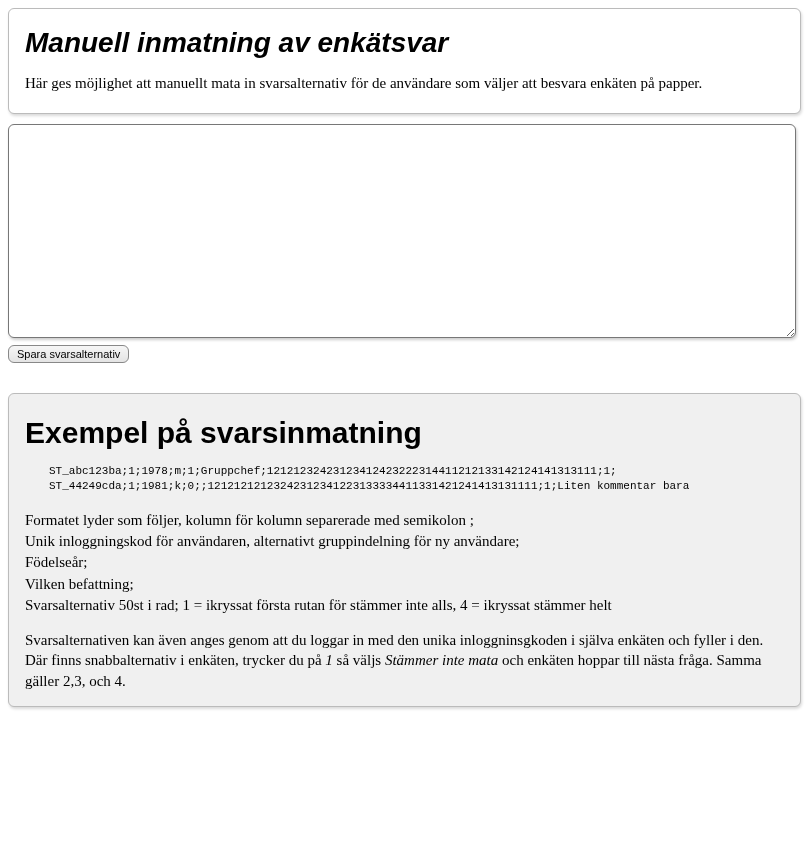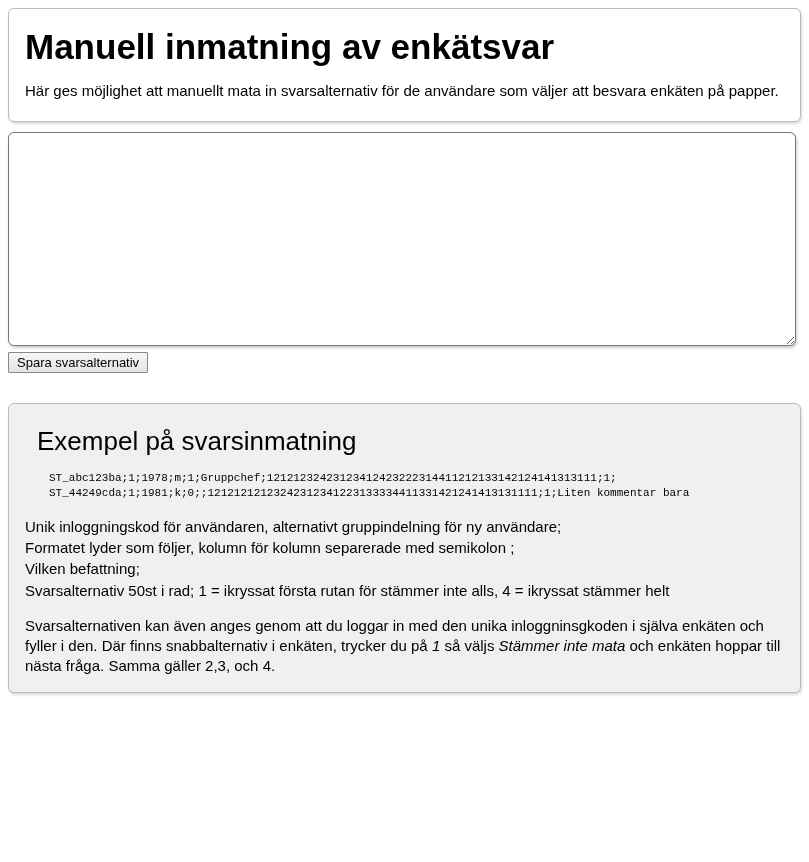--- a/index.html
+++ b/index.html
@@ -17,53 +17,55 @@
       border-radius: 6px;
       padding: 14px 16px;
       margin-bottom: 10px;
       box-shadow: 1px 2px 3px rgba(0,0,0,0.15);
       background: #ffffff;
     }
     .panel-grey {
       background: #f0f0f0;
     }
     h1 {
-      font-size: 35px;
+      font-size: 28px;
       font-weight: bold;
       margin: 4px 0 14px 0;
+      font-style: italic;
     }
     h2 {
-      font-size: 26px;
-      font-weight: normal;
-      margin: 8px 0 14px 12px;
+      font-size: 30px;
+      font-weight: bold;
+      margin: 8px 0 14px 0;
     }
     p {
       font-size: 15px;
       margin: 0 0 6px 0;
       line-height: 1.35;
+      font-family: Liberation Serif, serif;
     }
     textarea {
       display: block;
       width: 788px;
       height: 214px;
       border: 1px solid #777;
       border-radius: 6px;
       box-shadow: 1px 2px 3px rgba(0,0,0,0.2);
       padding: 4px;
       font-family: monospace;
       font-size: 13px;
       resize: both;
       outline: none;
       margin-bottom: 6px;
     }
     button {
-      font-size: 13px;
+      font-size: 11px;
       padding: 2px 8px;
       border: 1px solid #888;
-      border-radius: 1px;
+      border-radius: 6px;
       background: linear-gradient(#f6f6f6, #e4e4e4);
       cursor: pointer;
     }
     .code-block {
       font-family: "Courier New", monospace;
       font-size: 11px;
       white-space: pre;
       margin: 8px 0 16px 24px;
       line-height: 1.35;
     }
@@ -97,22 +99,23 @@
 <button>Spara svarsalternativ</button>
 
 <div class="example-panel-wrapper">
   <div class="panel panel-grey">
     <h2>Exempel på svarsinmatning</h2>
 
     <div class="code-block"><span>ST_abc123ba;1;1978;m;1;Gruppchef;12121232423123412423222314411212133142124141313111;1;</span>
 <span>ST_44249cda;1;1981;k;0;;12121212123242312341223133334411331421241413131111;1;Liten kommentar bara</span></div>
 
     <div class="desc">
+      <p>Formatet lyder som följer, kolumn för kolumn separerade med semikolon ;</p>
       <p>Unik inloggningskod för användaren, alternativt gruppindelning för ny användare;</p>
-      <p>Formatet lyder som följer, kolumn för kolumn separerade med semikolon ;</p>
+      <p>Födelseår;</p>
       <p>Vilken befattning;</p>
       <p>Svarsalternativ 50st i rad; 1 = ikryssat första rutan för stämmer inte alls, 4 = ikryssat stämmer helt</p>
       <div class="gap"></div>
       <p><span>Svarsalternativen kan även anges genom att du loggar in med den unika inloggninsgkoden i själva enkäten och fyller i den. Där finns snabbalternativ i enkäten, trycker du på </span><em>1</em><span> så väljs </span><em>Stämmer inte mata</em><span> och enkäten hoppar till nästa fråga. Samma gäller 2,3, och 4.</span></p>
     </div>
   </div>
 </div>
 
 
 

